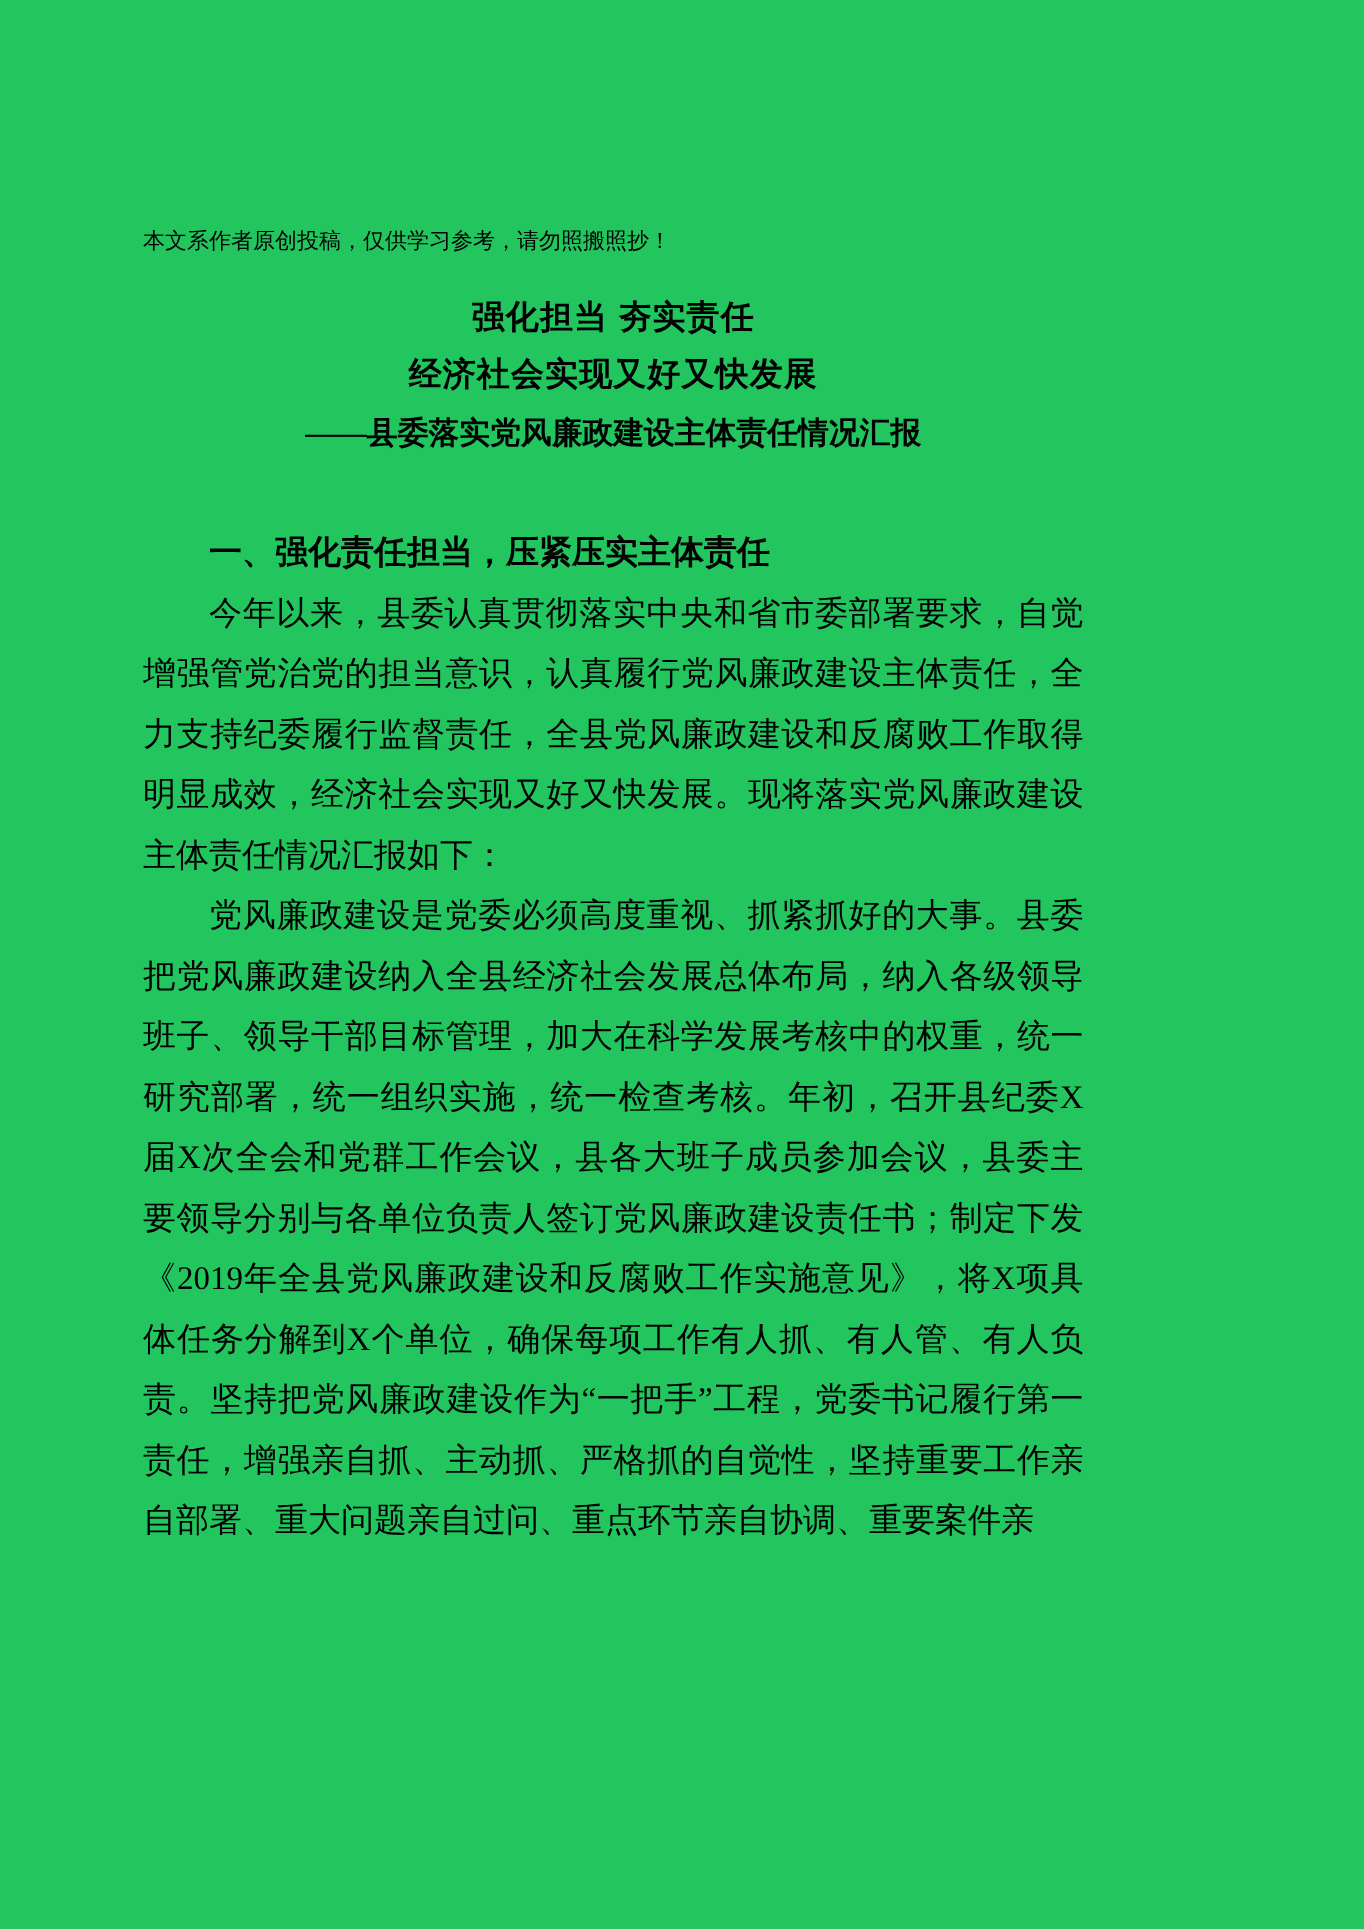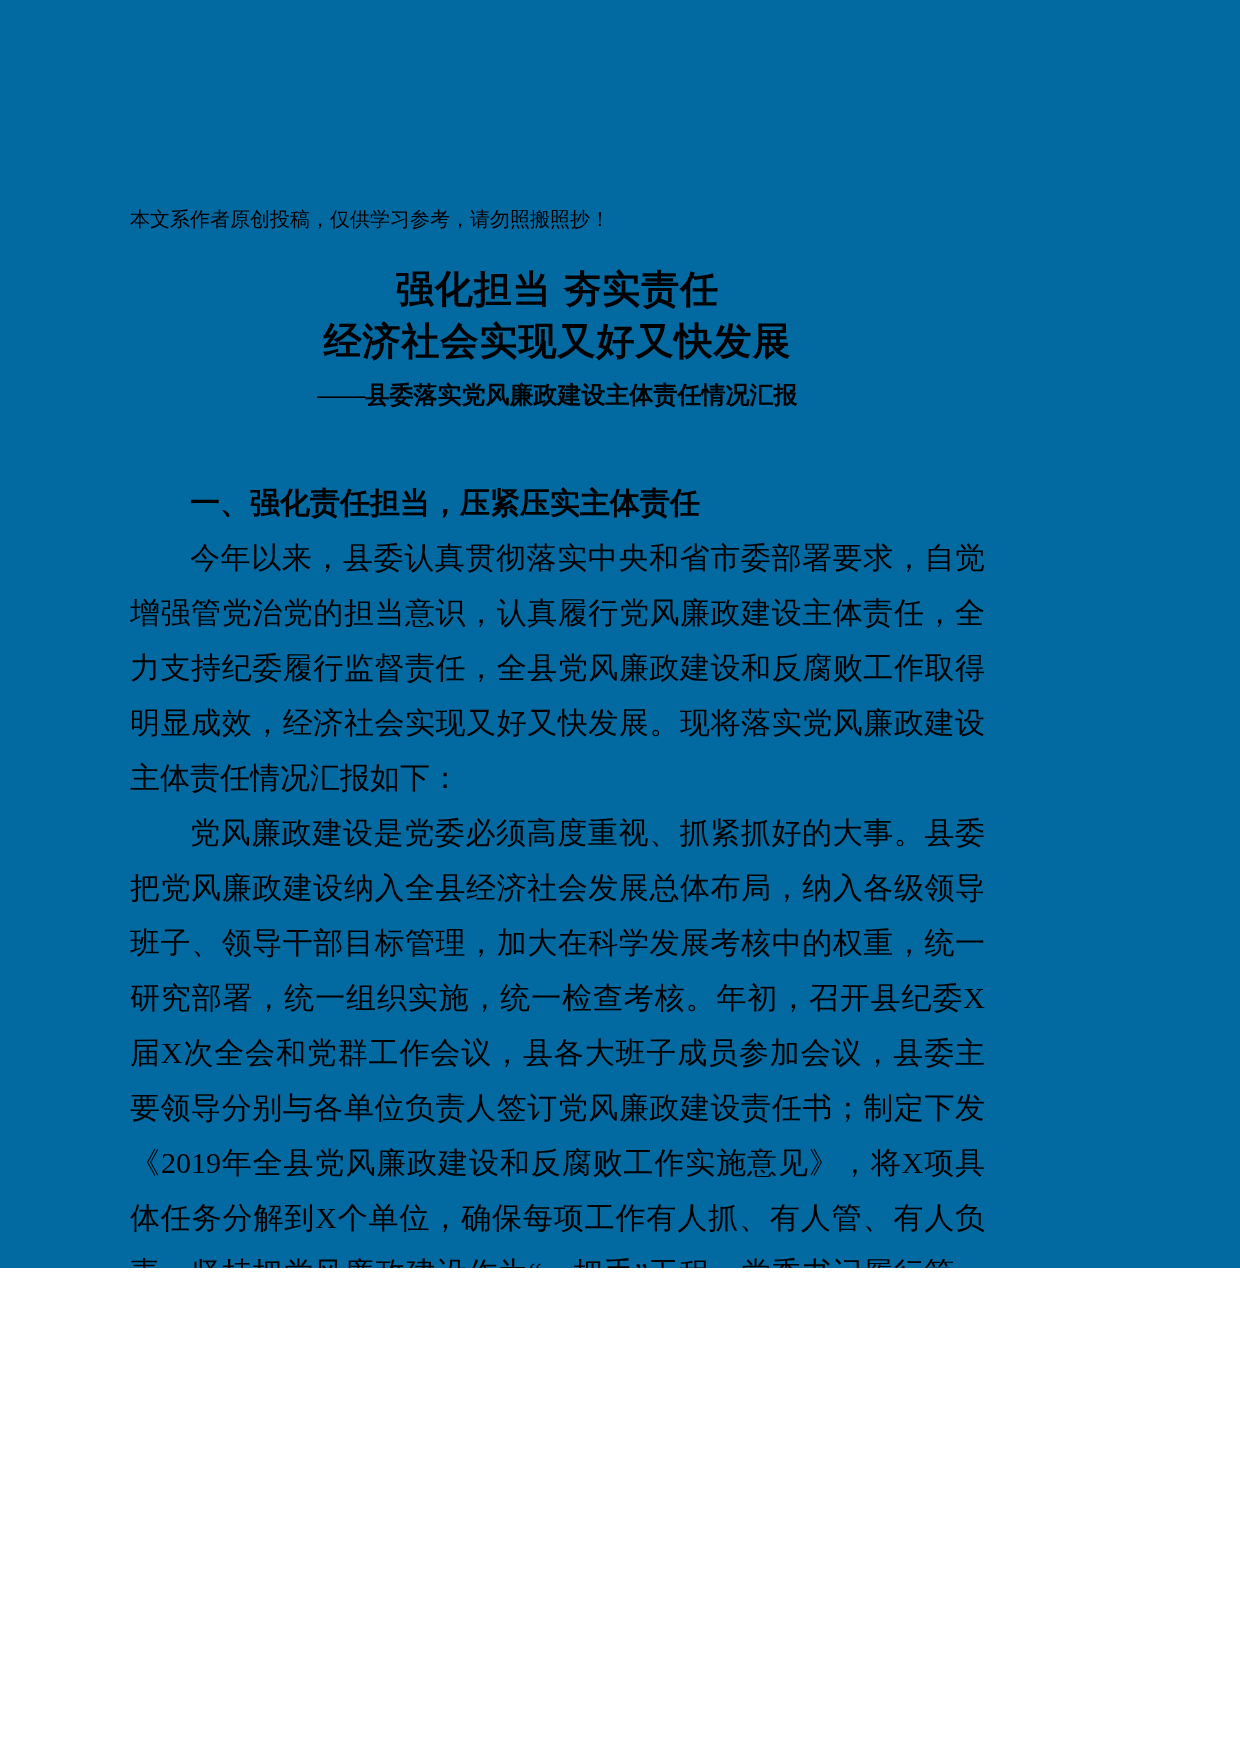--- a/index.html
+++ b/index.html
@@ -3,52 +3,52 @@
 <meta charset="utf-8">
 <style>
   html, body {
     margin: 0;
     padding: 0;
     background: #ffffff;
   }
   .page {
     position: relative;
     width: 1240px;
-    height: 1268px;
+    height: 1754px;
     margin: 0 auto;
-    background: #0369a1;
+    background: #22c55e;
     box-sizing: border-box;
     padding: 205px 255px 0 130px;
     color: #000000;
     font-family: "Liberation Serif", "DejaVu Serif", serif;
     overflow: hidden;
   }
   .notice {
     margin: 0 0 30px 0;
     font-family: "Liberation Sans", "DejaVu Sans", sans-serif;
     font-size: 20px;
     line-height: 28px;
     font-weight: normal;
     text-align: left;
   }
   .title {
     margin: 10px;
     text-align: center;
     font-family: "Liberation Sans", "DejaVu Sans", sans-serif;
     font-weight: bold;
-    font-size: 38px;
+    font-size: 30px;
     line-height: 52px;
     letter-spacing: 1px;
   }
   .subtitle {
     margin: 10px 0 0 0;
     text-align: center;
     font-family: "Liberation Serif", "DejaVu Serif", serif;
     font-weight: bold;
-    font-size: 24px;
+    font-size: 28px;
     line-height: 36px;
   }
   .body {
     margin-top: 62px;
   }
   .para {
     margin: 0;
     font-size: 30px;
     line-height: 55px;
     text-align: justify;

